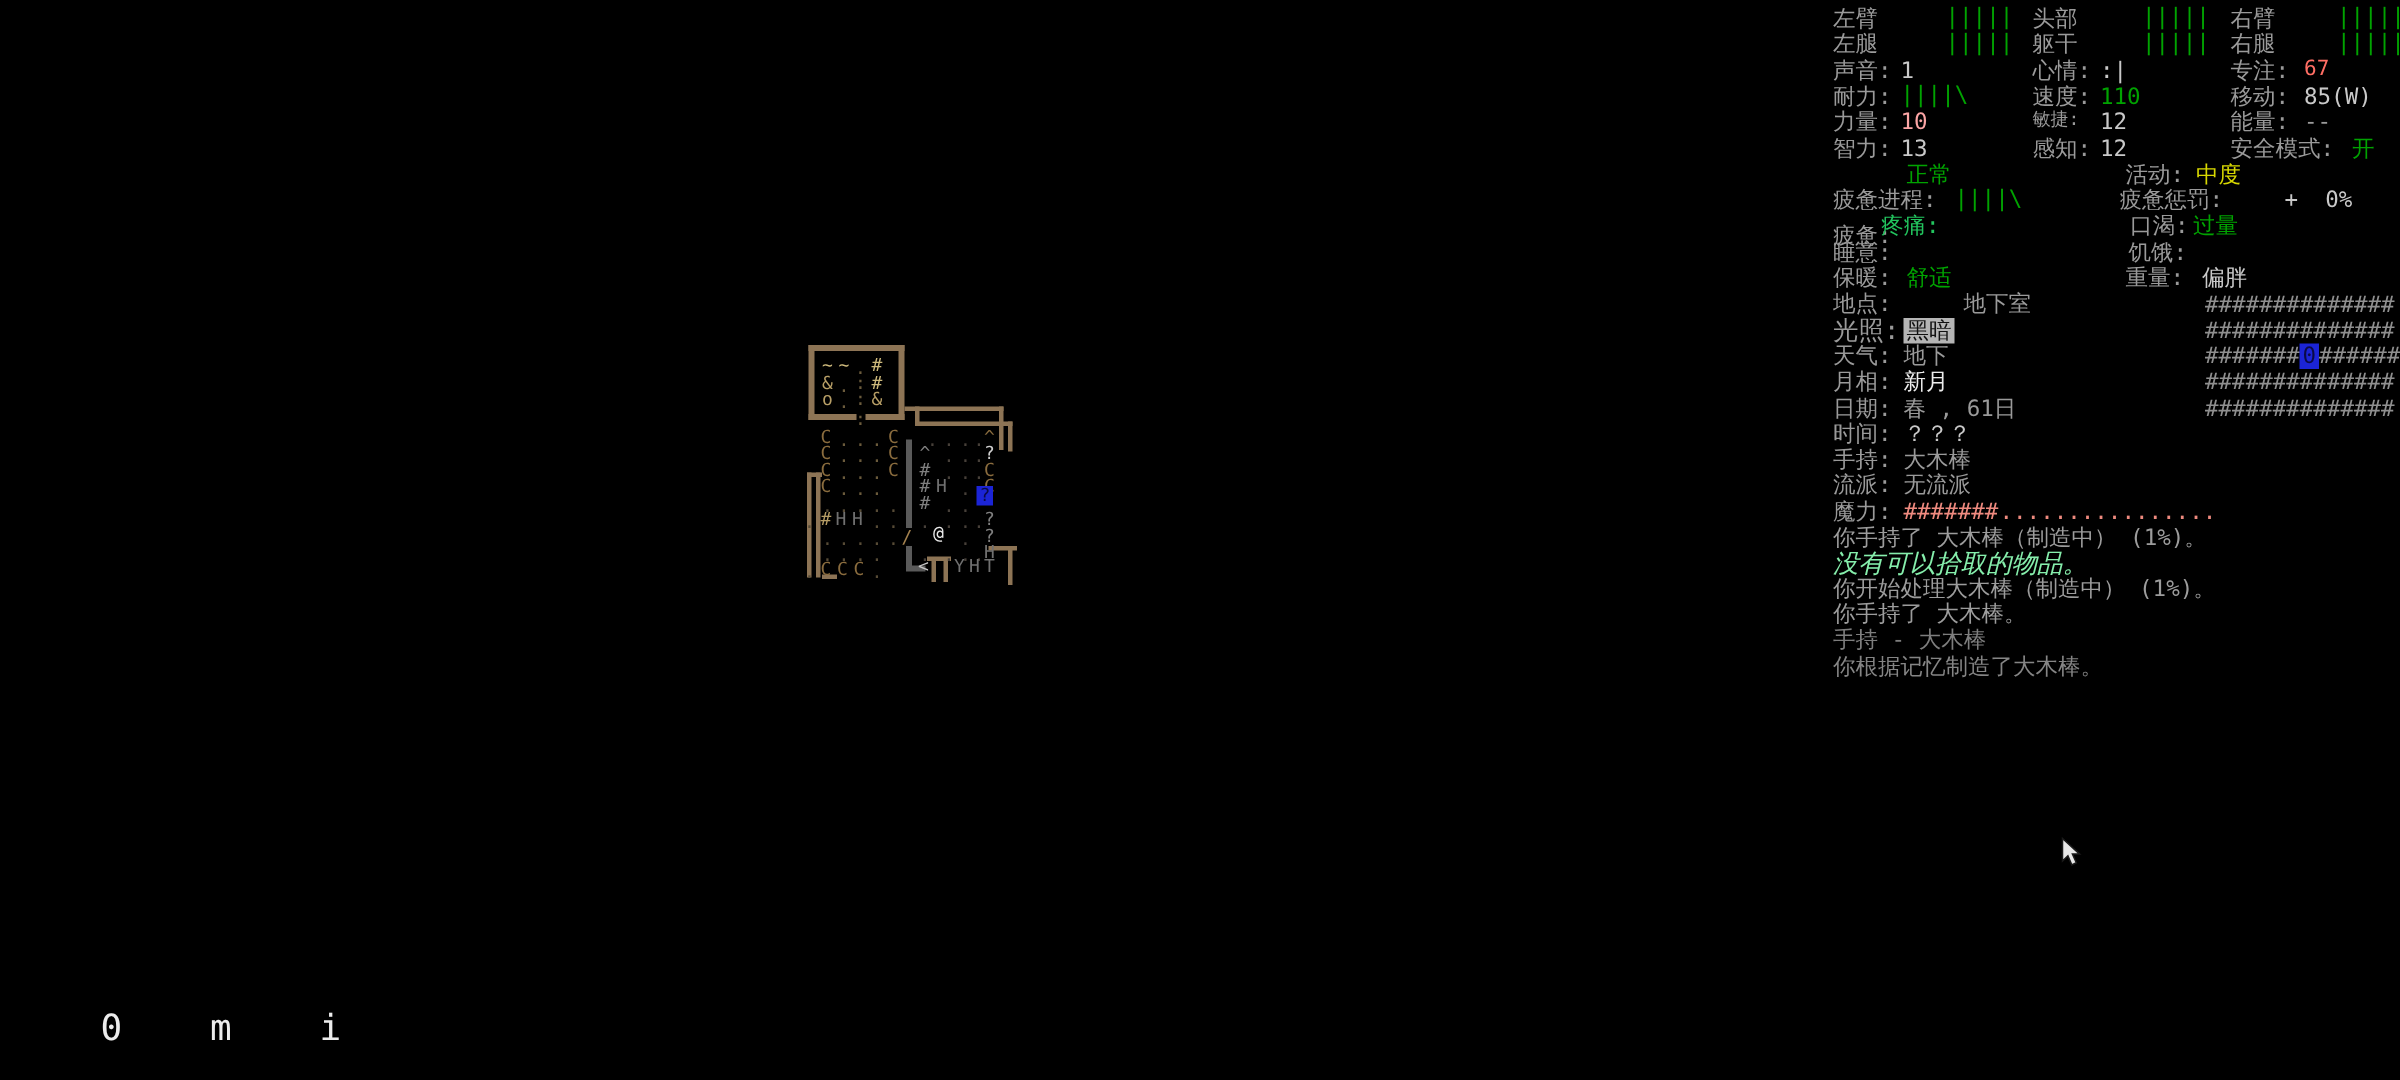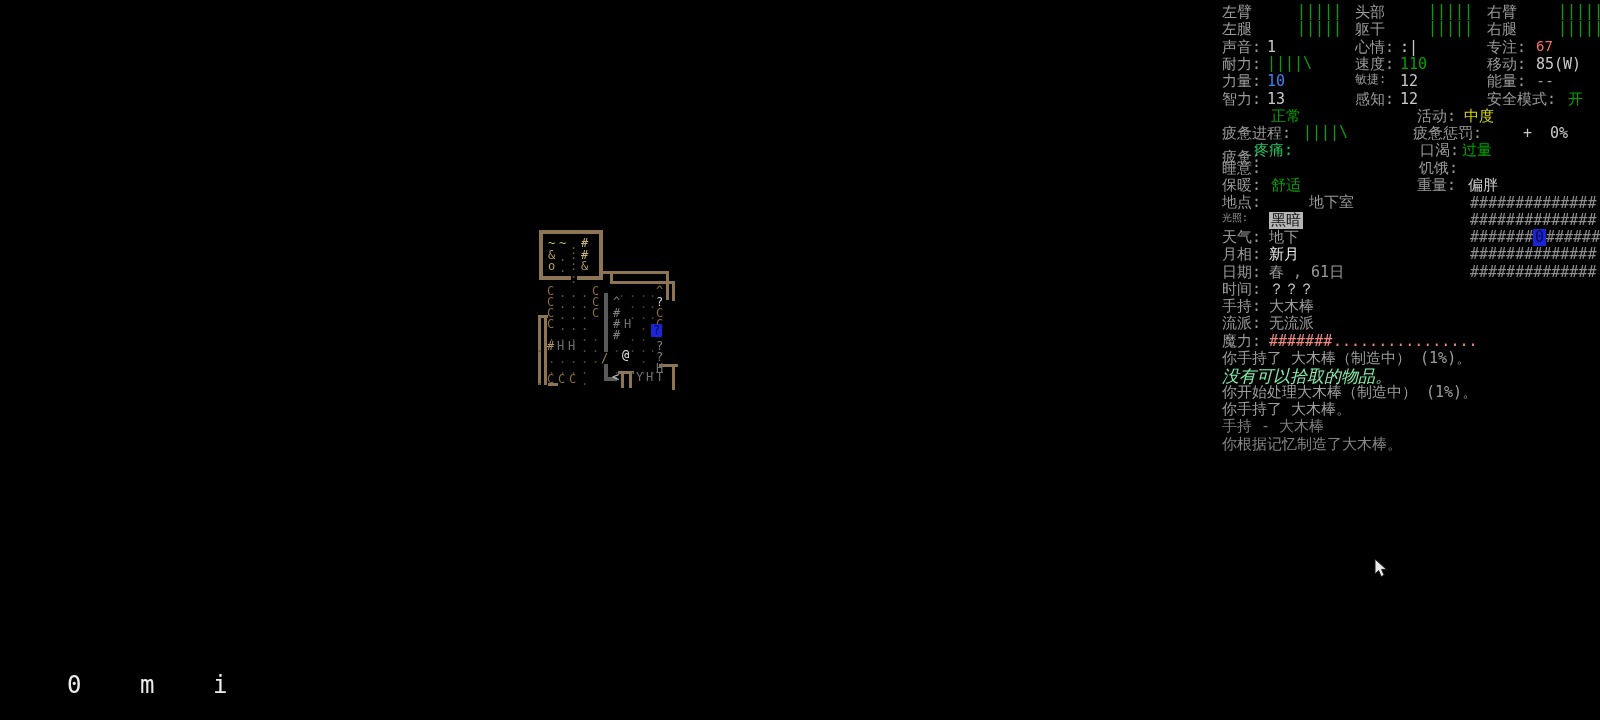--- a/index.html
+++ b/index.html
@@ -155,21 +155,21 @@
       <span class="t" style="left: 1400px; top: 39px; font-size: 15px; color: rgb(201, 201, 201);">:|</span>
       <span class="t" style="left: 1487px; top: 39px; font-size: 15px; color: rgb(154, 154, 154);">专注:</span>
       <span class="t" style="left: 1536px; top: 39px; font-size: 14px; color: rgb(255, 110, 100);">67</span>
       <span class="t" style="left: 1222px; top: 56px; font-size: 15px; color: rgb(154, 154, 154);">耐力:</span>
       <span class="t" style="left: 1267px; top: 55px; font-size: 15px; color: rgb(0, 163, 0);">||||\</span>
       <span class="t" style="left: 1355px; top: 56px; font-size: 15px; color: rgb(154, 154, 154);">速度:</span>
       <span class="t" style="left: 1400px; top: 56px; font-size: 15px; color: rgb(0, 163, 0);">110</span>
       <span class="t" style="left: 1487px; top: 56px; font-size: 15px; color: rgb(154, 154, 154);">移动:</span>
       <span class="t" style="left: 1536px; top: 56px; font-size: 15px; color: rgb(201, 201, 201);">85(W)</span>
       <span class="t" style="left: 1222px; top: 73px; font-size: 15px; color: rgb(154, 154, 154);">力量:</span>
-      <span class="t" style="left: 1267px; top: 73px; font-size: 15px; color: #3b82f6;">10</span>
+      <span class="t" style="left: 1267px; top: 73px; font-size: 15px; color: #fca5a5;">10</span>
       <span class="t" style="left: 1355px; top: 73px; font-size: 12px; color: rgb(154, 154, 154);">敏捷:</span>
       <span class="t" style="left: 1400px; top: 73px; font-size: 15px; color: rgb(201, 201, 201);">12</span>
       <span class="t" style="left: 1487px; top: 73px; font-size: 15px; color: rgb(154, 154, 154);">能量:</span>
       <span class="t" style="left: 1536px; top: 73px; font-size: 15px; color: rgb(154, 154, 154);">--</span>
       <span class="t" style="left: 1222px; top: 91px; font-size: 15px; color: rgb(154, 154, 154);">智力:</span>
       <span class="t" style="left: 1267px; top: 91px; font-size: 15px; color: rgb(201, 201, 201);">13</span>
       <span class="t" style="left: 1355px; top: 91px; font-size: 15px; color: rgb(154, 154, 154);">感知:</span>
       <span class="t" style="left: 1400px; top: 91px; font-size: 15px; color: rgb(201, 201, 201);">12</span>
       <span class="t" style="left: 1487px; top: 91px; font-size: 15px; color: rgb(154, 154, 154);">安全模式:</span>
       <span class="t" style="left: 1568px; top: 91px; font-size: 15px; color: rgb(0, 163, 0);">开</span>
@@ -185,21 +185,21 @@
       <span class="t" style="left: 1420px; top: 142px; font-size: 15px; color: rgb(154, 154, 154);">口渴:</span>
       <span class="t" style="left: 1462px; top: 142px; font-size: 15px; color: rgb(0, 163, 0);">过量</span>
       <span class="t" style="left: 1222px; top: 160px; font-size: 15px; color: rgb(154, 154, 154);">睡意:</span>
       <span class="t" style="left: 1419px; top: 160px; font-size: 15px; color: rgb(154, 154, 154);">饥饿:</span>
       <span class="t" style="left: 1222px; top: 177px; font-size: 15px; color: rgb(154, 154, 154);">保暖:</span>
       <span class="t" style="left: 1271px; top: 177px; font-size: 15px; color: rgb(0, 163, 0);">舒适</span>
       <span class="t" style="left: 1417px; top: 177px; font-size: 15px; color: rgb(154, 154, 154);">重量:</span>
       <span class="t" style="left: 1468px; top: 177px; font-size: 15px; color: rgb(201, 201, 201);">偏胖</span>
       <span class="t" style="left: 1222px; top: 194px; font-size: 15px; color: rgb(154, 154, 154);">地点:</span>
       <span class="t" style="left: 1269px; top: 194px; font-size: 15px; color: rgb(154, 154, 154); margin-left: 40px;">地下室</span>
-      <span class="t" style="left: 1222px; top: 212px; font-size: 10px; color: rgb(154, 154, 154);">光照:</span>
+      <span class="t" style="left: 1222px; top: 212px; font-size: 17px; color: rgb(154, 154, 154);">光照:</span>
       <span class="t hasbg" style="left: 1269px; top: 212px; font-size: 15px; color: rgb(18, 18, 18); background: rgb(181, 181, 181);">黑暗</span>
       <span class="t" style="left: 1222px; top: 229px; font-size: 15px; color: rgb(154, 154, 154);">天气:</span>
       <span class="t" style="left: 1269px; top: 229px; font-size: 15px; color: rgb(154, 154, 154);">地下</span>
       <span class="t" style="left: 1222px; top: 246px; font-size: 15px; color: rgb(154, 154, 154);">月相:</span>
       <span class="t" style="left: 1269px; top: 246px; font-size: 15px; color: rgb(236, 236, 236);">新月</span>
       <span class="t" style="left: 1222px; top: 264px; font-size: 15px; color: rgb(154, 154, 154);">日期:</span>
       <span class="t" style="left: 1269px; top: 264px; font-size: 15px; color: rgb(154, 154, 154);">春 , 61日</span>
       <span class="t" style="left: 1222px; top: 281px; font-size: 15px; color: rgb(154, 154, 154);">时间:</span>
       <span class="t" style="left: 1269px; top: 281px; font-size: 15px; color: rgb(201, 201, 201);">？？？</span>
       <span class="t" style="left: 1222px; top: 298px; font-size: 15px; color: rgb(154, 154, 154);">手持:</span>

